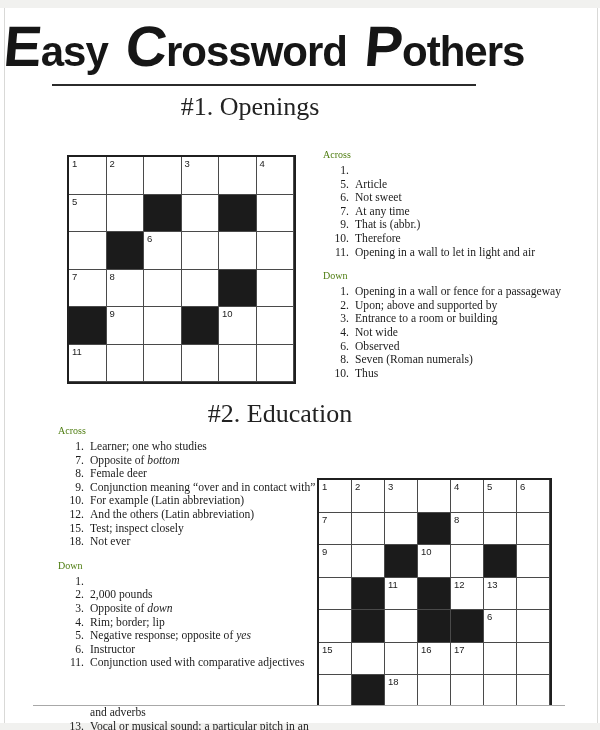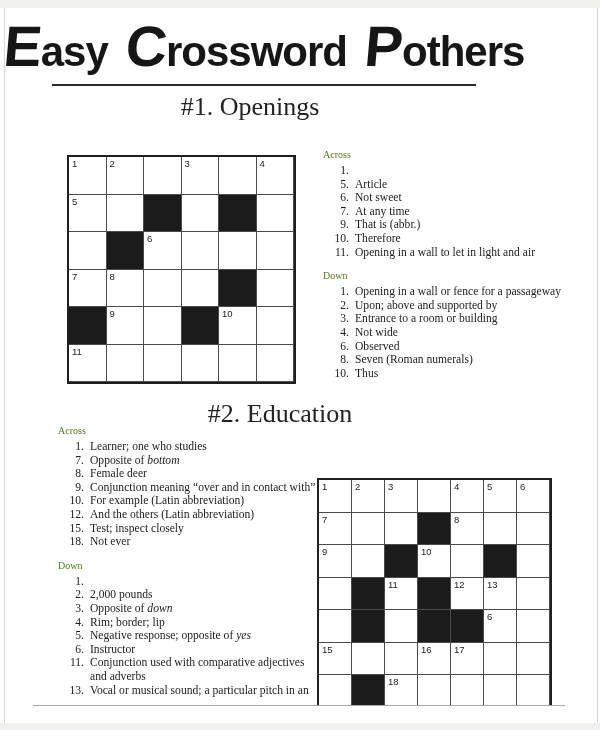--- a/index.html
+++ b/index.html
@@ -42,21 +42,21 @@
 
   
   .clues{position:absolute;}
   .clues-p1{left:323px;top:149px;width:266px;}
   .clues-p2{left:58px;top:425px;width:278px;}
   .clue-header{font-size:10px;margin:0 0 4px 0;color:#4d7c0f;}
   .clue-header.down{margin-top:11px;}
   .clue{display:flex;font-size:11.6px;line-height:13.6px;color:#1c1c1c;}
   .cnum{flex:0 0 26px;width:26px;text-align:right;padding-right:6px;}
   .ctext{white-space:nowrap;}
-  .cline2{display:block;white-space:nowrap;}
+  .cline2{display:block;white-space:nowrap;margin-top:36px;}
 </style>
 </head>
 <body>
 
 <div class="edge edge-top"></div>
 <div class="edge edge-bottom"></div>
 <div class="hairline hairline-left"></div>
 <div class="hairline hairline-right"></div>
 
 <header class="masthead">

